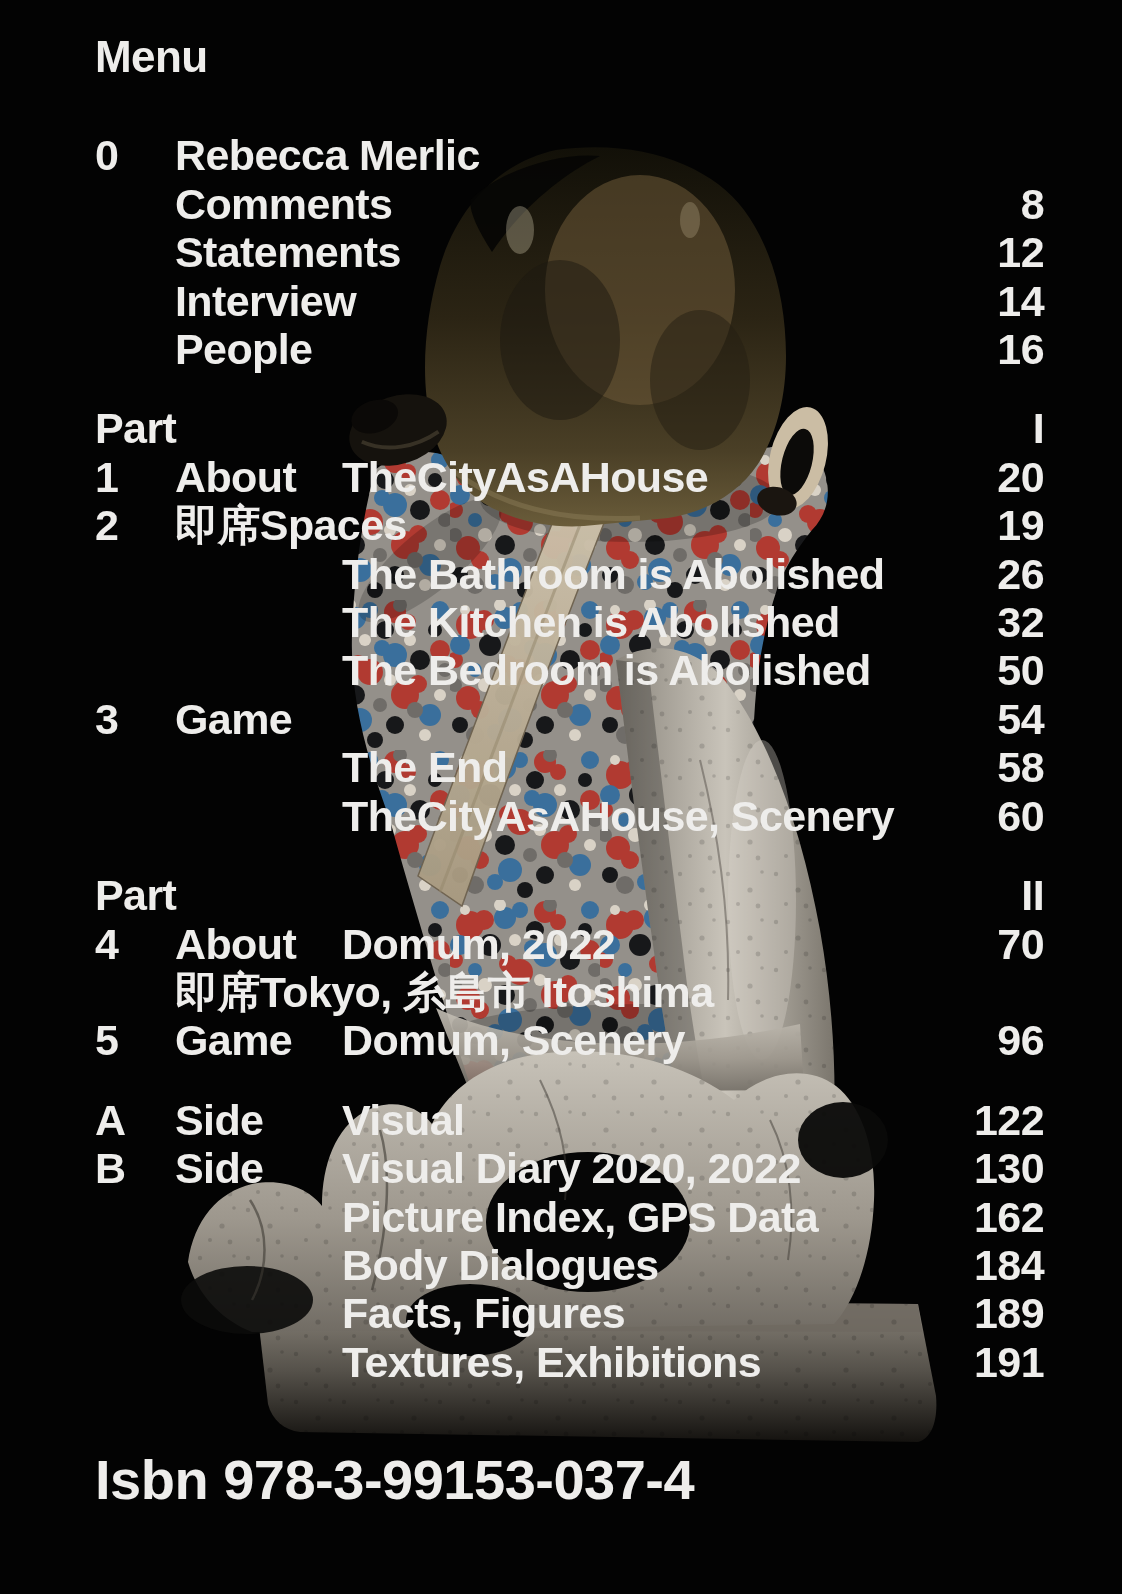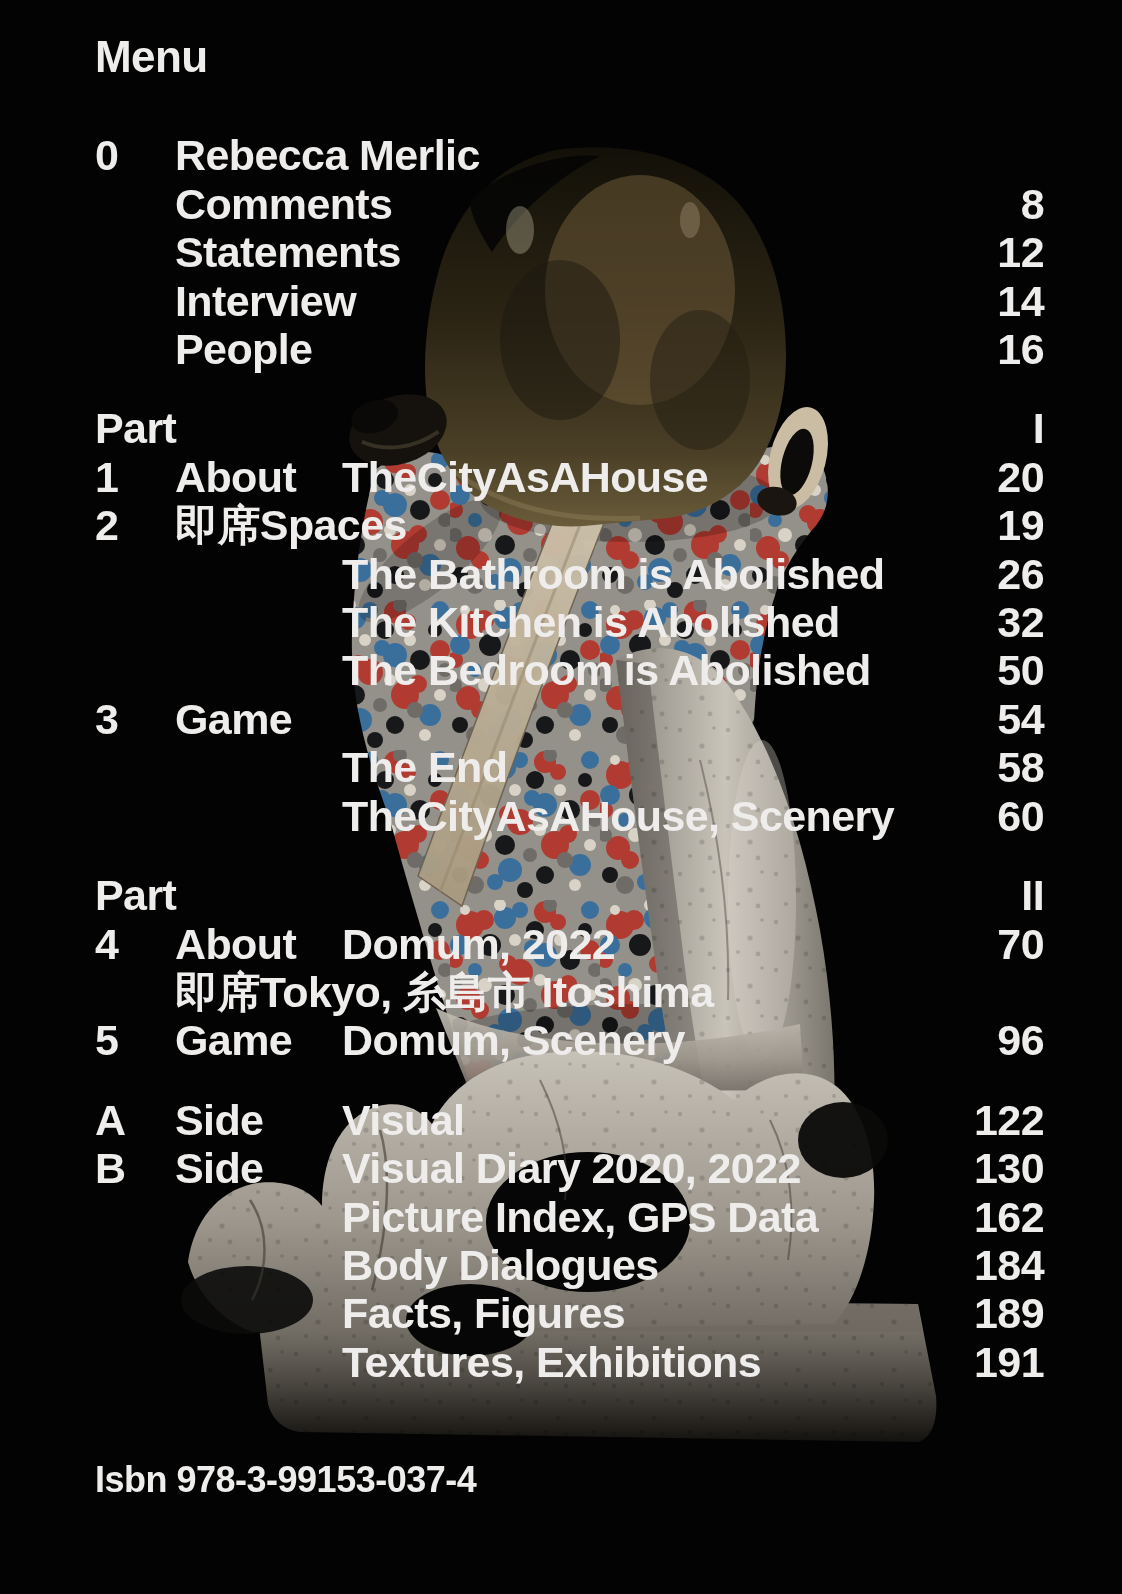--- a/index.html
+++ b/index.html
@@ -23,21 +23,21 @@
   }
   .toc{font-size:43px;letter-spacing:-0.6px;}
   .toc-section + .toc-section{margin-top:31px;}
   .toc-row{display:flex;line-height:48.4px;white-space:nowrap;}
   .c1{flex:0 0 80px;width:80px;}
   .c2{flex:0 0 167px;width:167px;}
   .c3{flex:1 1 auto;}
   .c4{margin-left:auto;text-align:right;}
   .isbn{
     margin-top:70px;
-    font-size:36px;line-height:48.4px;letter-spacing:-0.5px;
+    font-size:56px;line-height:48.4px;letter-spacing:-0.5px;
   }
 </style>
 </head>
 <body>
 
 <div class="page">
 
   <svg class="figure-layer" viewBox="0 0 1122 1594" aria-hidden="true">
     <defs>
       <linearGradient id="hoodG" x1="0" y1="0" x2="0" y2="1">

